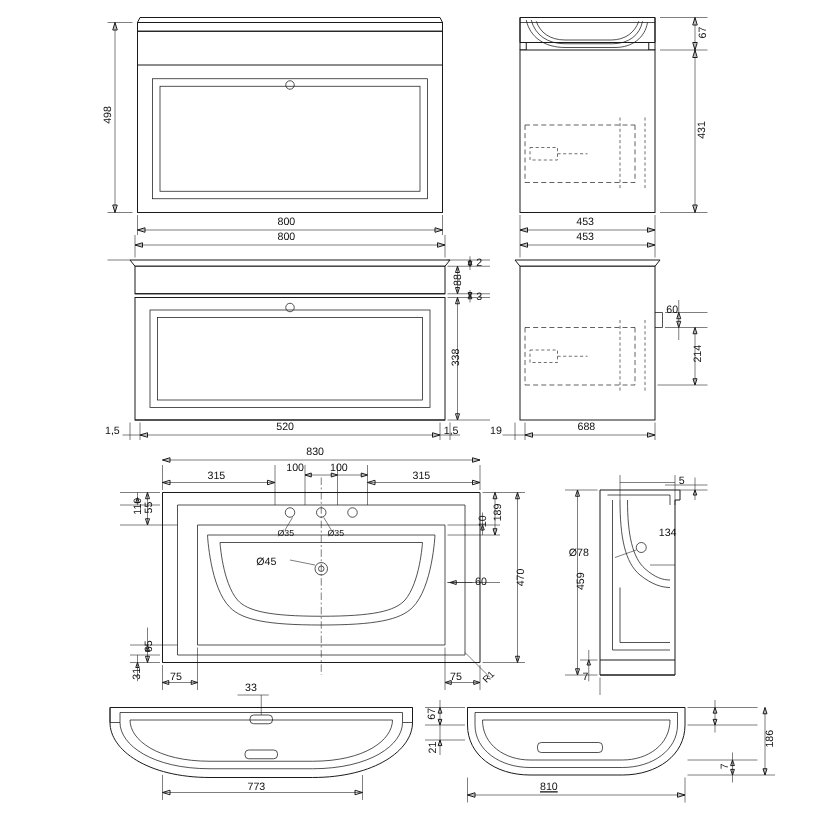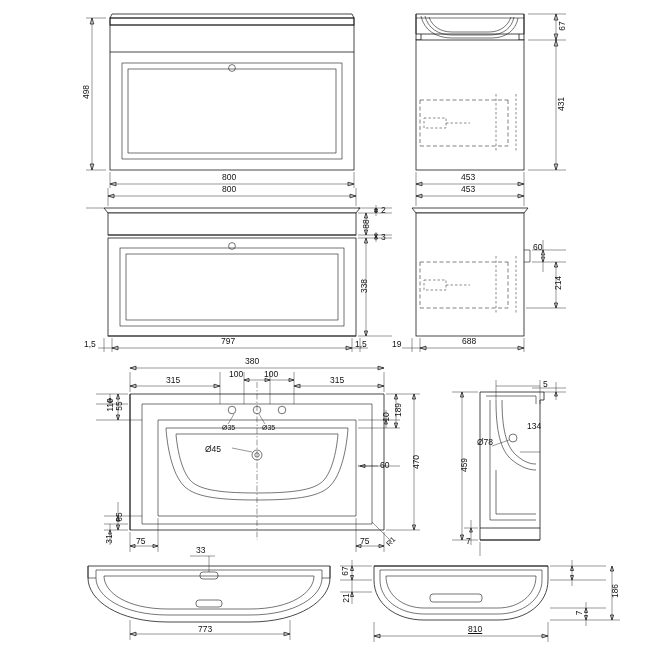--- a/index.html
+++ b/index.html
@@ -393,30 +393,30 @@
 <div class="dim" style="left:461px;top:172px;">453</div>
 <div class="dim v" style="left:557px;top:21px;transform:rotate(-90deg);">67</div>
 <div class="dim v" style="left:554px;top:99px;transform:rotate(-90deg);">431</div>
 
 <div class="dim" style="left:222px;top:184px;">800</div>
 <div class="dim" style="left:381px;top:205px;">2</div>
 <div class="dim v" style="left:361px;top:219px;transform:rotate(-90deg);">88</div>
 <div class="dim" style="left:381px;top:232px;">3</div>
 <div class="dim v" style="left:357px;top:281px;transform:rotate(-90deg);">338</div>
 <div class="dim" style="left:84px;top:339px;">1,5</div>
-<div class="dim" style="left:221px;top:336px;">797</div>
+<div class="dim" style="left:221px;top:336px;">520</div>
 <div class="dim" style="left:355px;top:339px;">1,5</div>
 
 <div class="dim" style="left:461px;top:184px;">453</div>
 <div class="dim" style="left:533px;top:242px;">60</div>
 <div class="dim v" style="left:551px;top:278px;transform:rotate(-90deg);">214</div>
 <div class="dim" style="left:392px;top:339px;">19</div>
 <div class="dim" style="left:462px;top:336px;">688</div>
 
-<div class="dim" style="left:245px;top:356px;">380</div>
+<div class="dim" style="left:245px;top:356px;">830</div>
 <div class="dim" style="left:166px;top:375px;">315</div>
 <div class="dim" style="left:229px;top:369px;">100</div>
 <div class="dim" style="left:264px;top:369px;">100</div>
 <div class="dim" style="left:330px;top:375px;">315</div>
 <div class="dim v" style="left:103px;top:400px;transform:rotate(-90deg);">110</div>
 <div class="dim v" style="left:114px;top:401px;transform:rotate(-90deg);">55</div>
 <div class="dim v" style="left:114px;top:512px;transform:rotate(-90deg);">65</div>
 <div class="dim v" style="left:104px;top:534px;transform:rotate(-90deg);">31</div>
 <div class="dim v" style="left:409px;top:457px;transform:rotate(-90deg);">470</div>
 <div class="dim v" style="left:391px;top:405px;transform:rotate(-90deg);">189</div>
@@ -425,25 +425,25 @@
 <div class="dim" style="left:136px;top:536px;">75</div>
 <div class="dim" style="left:360px;top:536px;">75</div>
 <div class="dim" style="left:205px;top:444px;">Ø45</div>
 <div class="dim" style="left:222px;top:424px;font-size:7px;">Ø35</div>
 <div class="dim" style="left:262px;top:424px;font-size:7px;">Ø35</div>
 <div class="dim" style="left:386px;top:537px;font-size:7.5px;transform:rotate(-45deg);">R1</div>
 
 <div class="dim" style="left:543px;top:379px;">5</div>
 <div class="dim v" style="left:457px;top:460px;transform:rotate(-90deg);">459</div>
 <div class="dim" style="left:527px;top:421px;">134</div>
-<div class="dim" style="left:477px;top:437px;">Ø78</div>
+<div class="dim" style="left:455px;top:437px;">Ø78</div>
 <div class="dim" style="left:466px;top:536px;">7</div>
 
 <div class="dim" style="left:196px;top:545px;">33</div>
 <div class="dim" style="left:198px;top:624px;">773</div>
 
 <div class="dim v" style="left:340px;top:566px;transform:rotate(-90deg);">67</div>
 <div class="dim v" style="left:341px;top:593px;transform:rotate(-90deg);">21</div>
 <div class="dim v" style="left:577px;top:608px;transform:rotate(-90deg);">7</div>
 <div class="dim v" style="left:608px;top:586px;transform:rotate(-90deg);">186</div>
-<div class="dim" style="left:468px;top:624px;text-decoration:underline;">810</div>
+<div class="dim" style="left:432px;top:624px;text-decoration:underline;">810</div>
 
 </div>
 
 </body></html>

